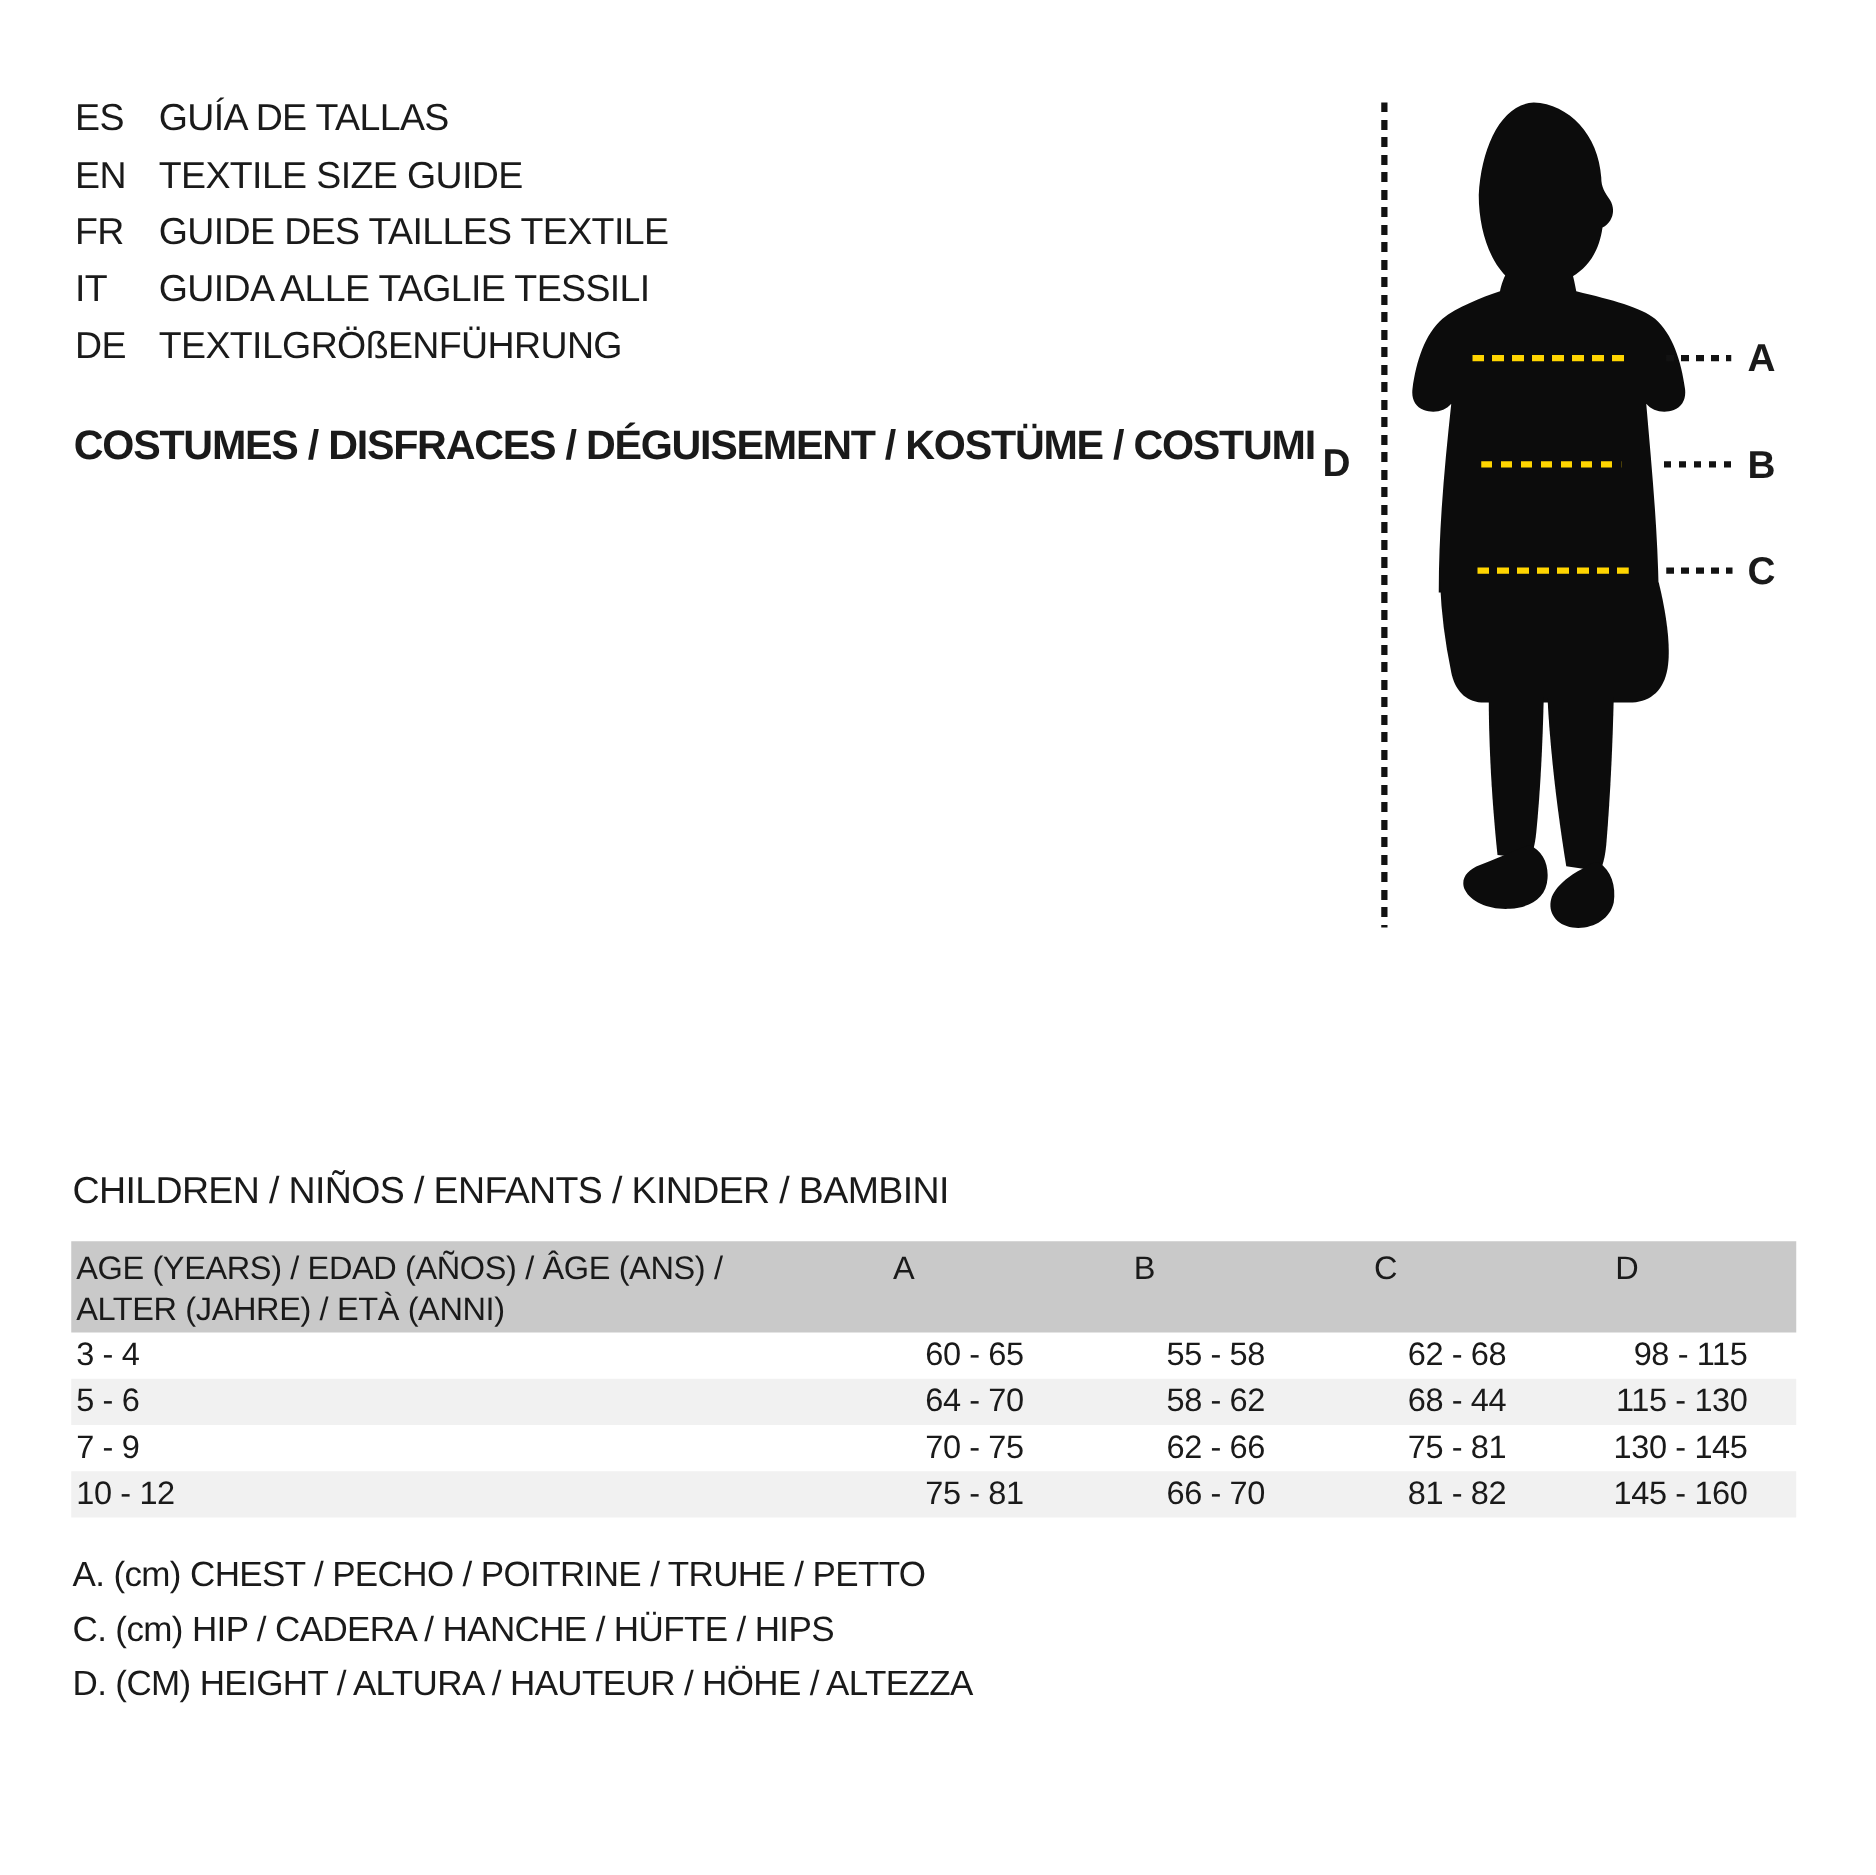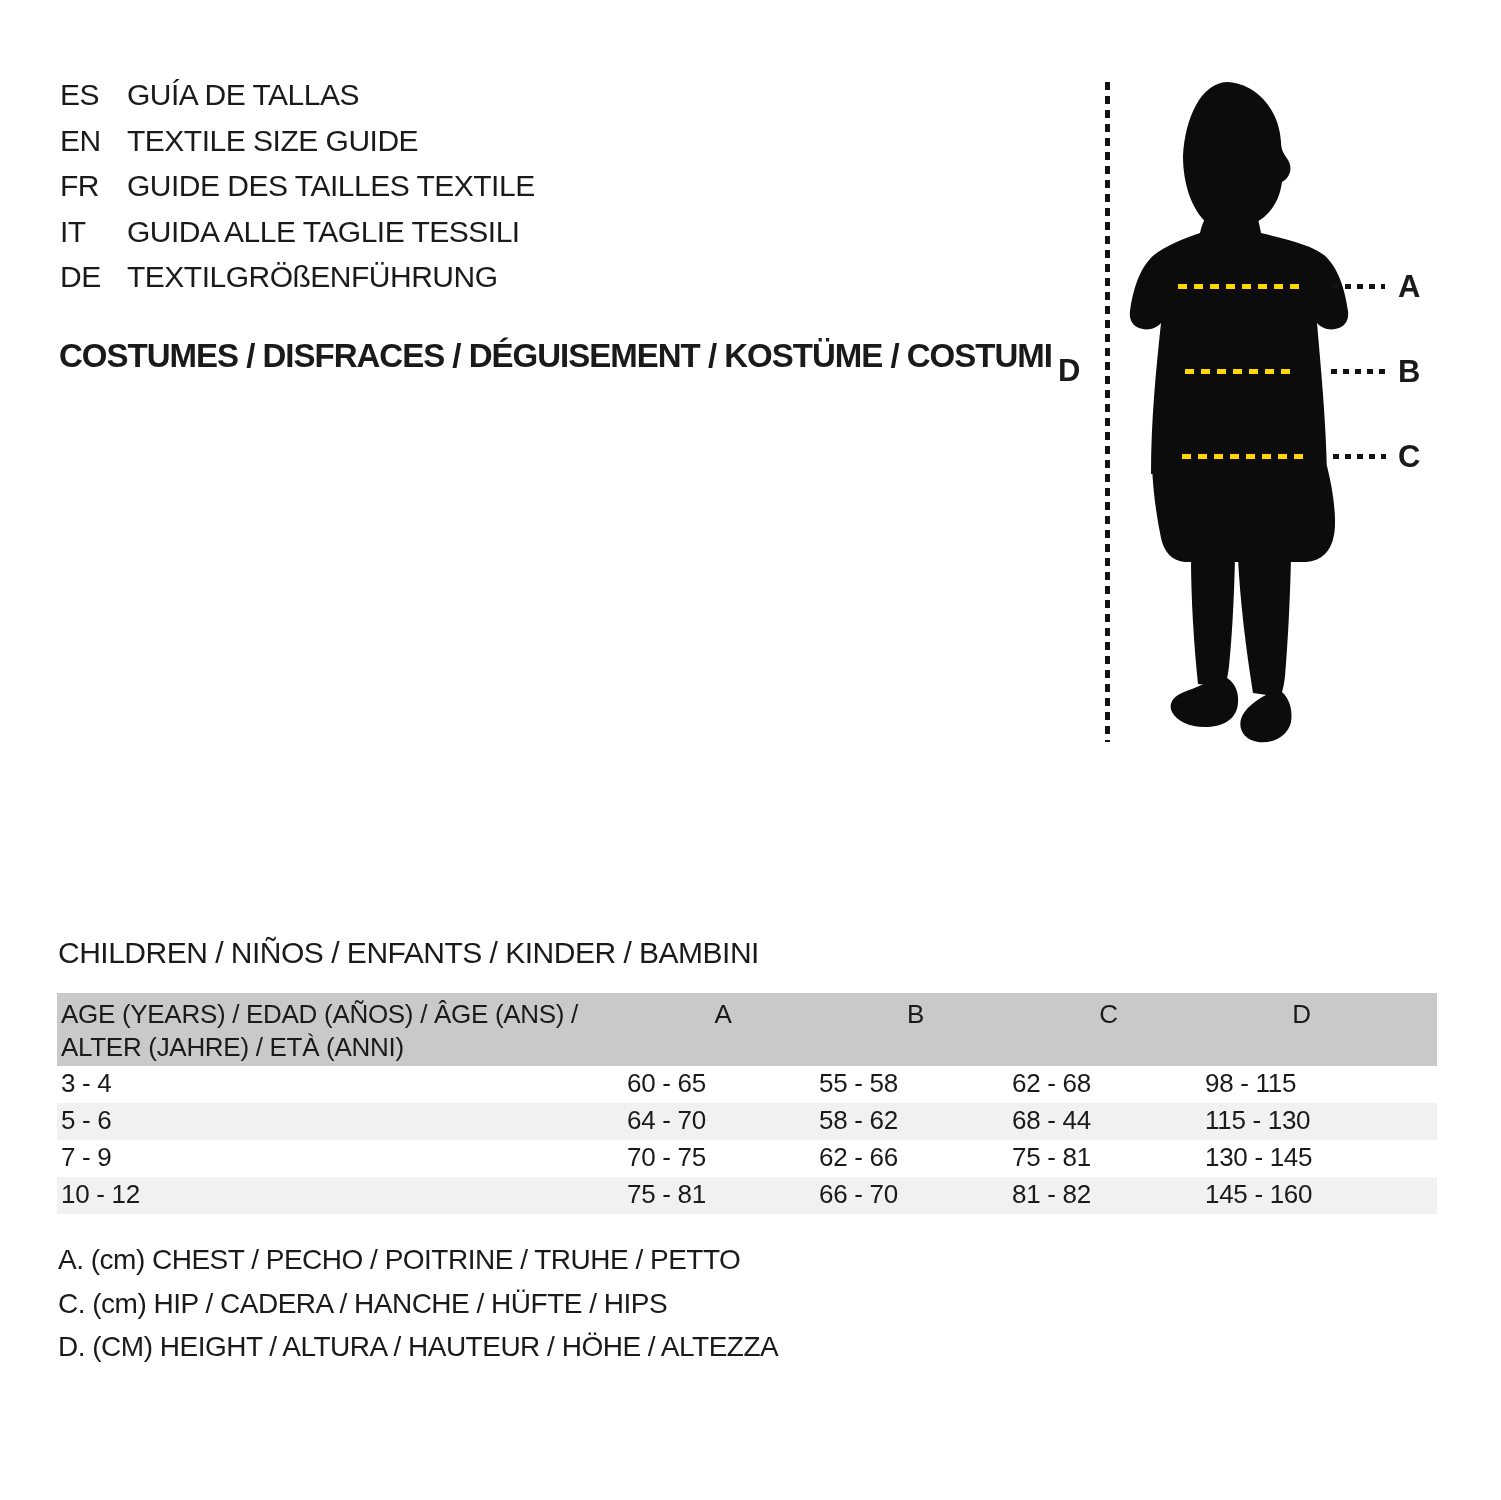--- a/index.html
+++ b/index.html
@@ -62,21 +62,21 @@
     background:var(--table_header_bg);height:73px;box-sizing:border-box;padding-top:5px;
   }
   .age-th{padding-left:4px;line-height:33px;}
   .col-th{text-align:center;line-height:33px;}
   .trow{
     display:grid;grid-template-columns:570px 192px 193px 193px 193px 39px;
     height:37px;line-height:35px;
   }
   .trow.alt{background:var(--table_row_alt_bg);}
   .td-age{padding-left:4px;}
-  .td-val{text-align:left;}
+  .td-val{text-align:right;}
 
   
   .legend{left:58px;top:1238px;font-size:28px;letter-spacing:-0.5px;line-height:43.5px;}
   .legend-line{white-space:nowrap;}
 </style>
 </head>
 <body>
 
 <div class="abs lang-list">
   <div class="lang-row">

